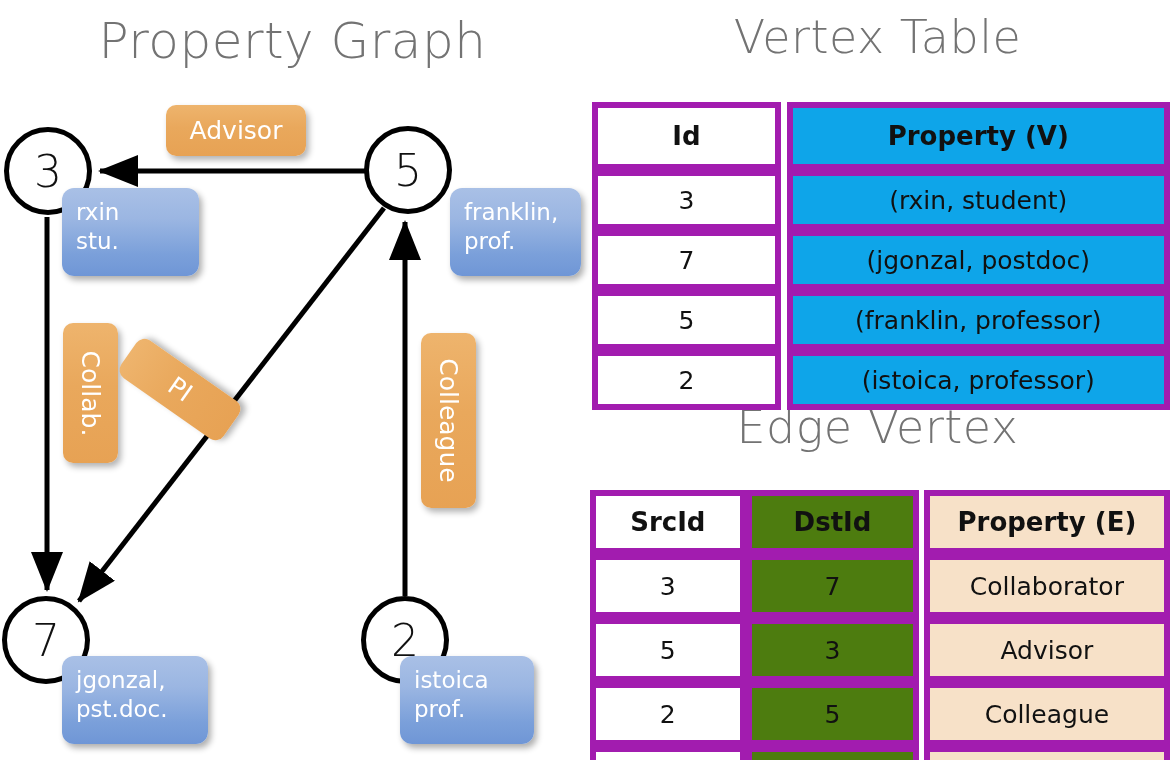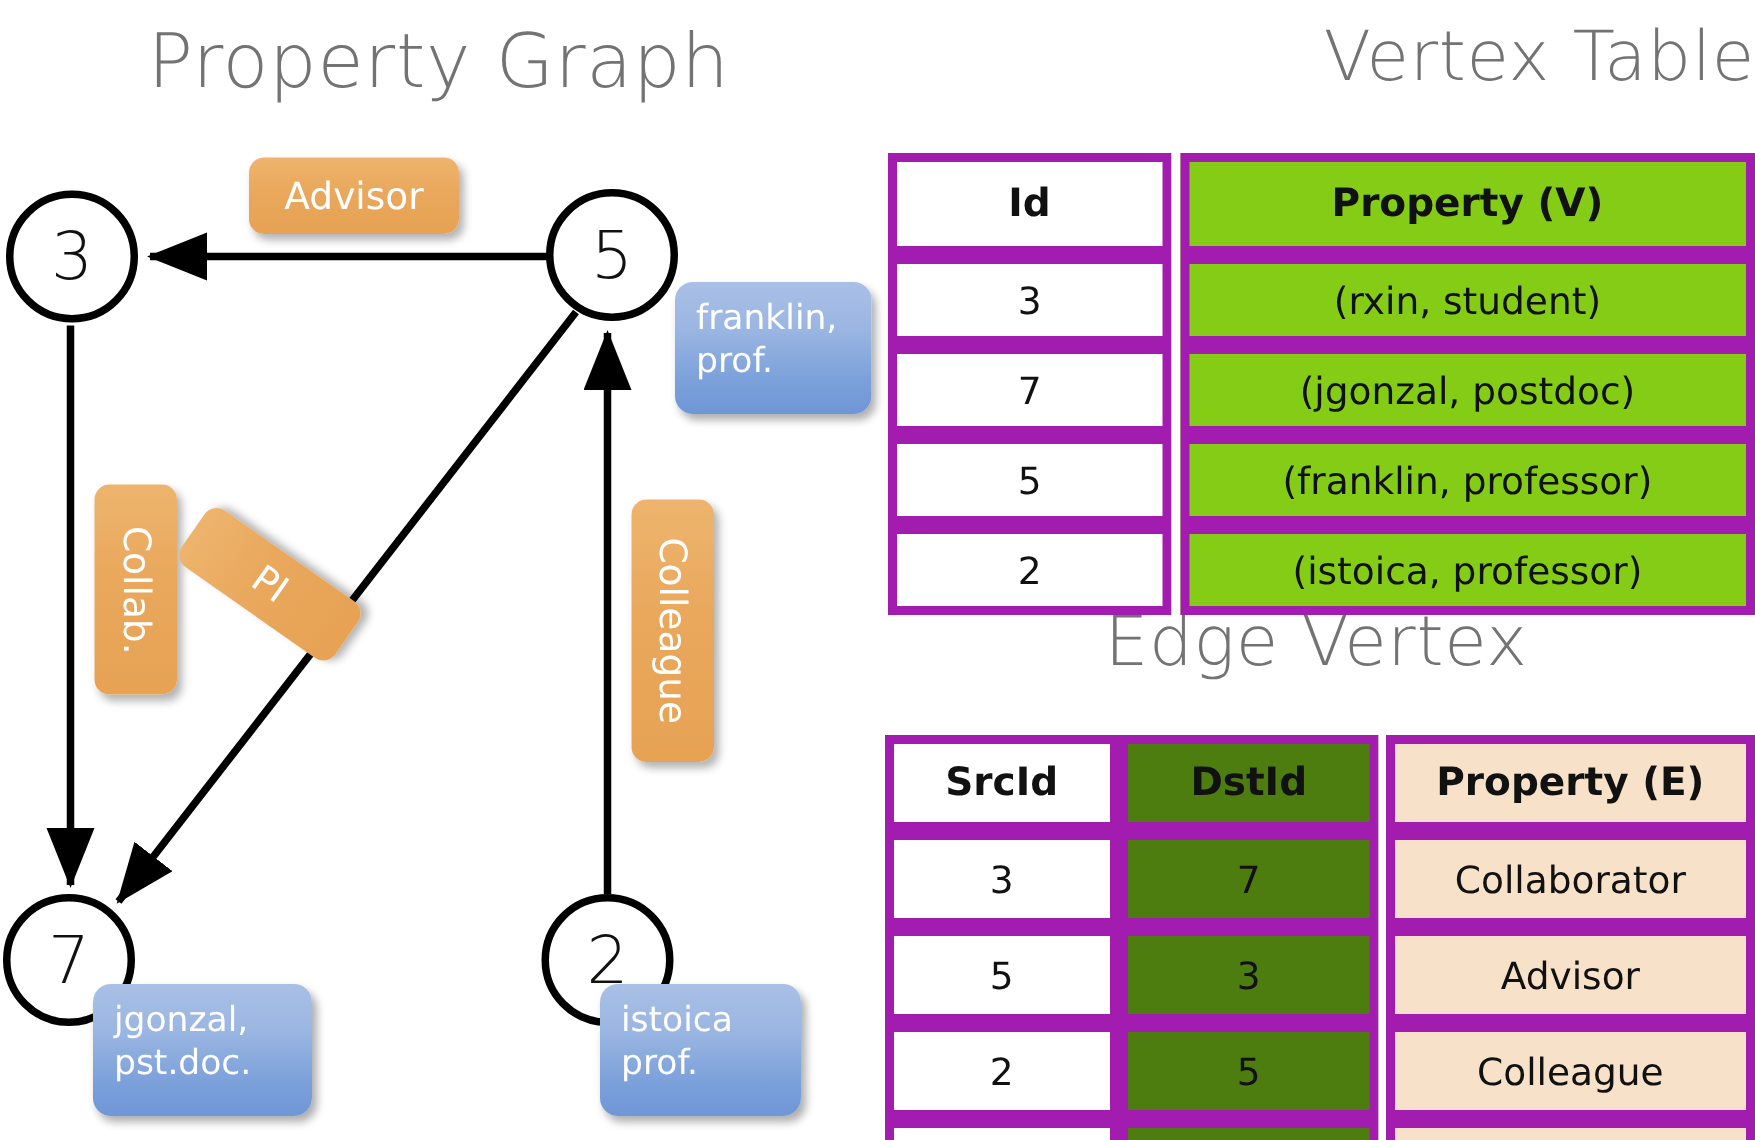--- a/index.html
+++ b/index.html
@@ -25,21 +25,21 @@
     white-space: nowrap;
     letter-spacing: 0.5px;
   }
   #title-property-graph {
     left: 0px; top: 12px; width: 585px;
     text-align: center;
     font-size: 50px;
   }
   #title-vertex-table {
     left: 585px; top: 10px; width: 585px;
-    text-align: right;
+    text-align: center;
     font-size: 46px;
   }
   #title-edge-table {
     left: 585px; top: 400px; width: 585px;
     text-align: center;
     font-size: 46px;
   }
 
   
   #graph-panel {
@@ -111,21 +111,21 @@
     font-size: 25px;
     color: #111;
     padding: 0;
     height: 48px;
   }
   .tbl th { font-weight: bold; font-size: 26px; height: 56px; }
 
   
   #vertex-table { left: 592px; top: 102px; }
   #vertex-table .c-id   { width: 182px; background: #ffffff; }
-  #vertex-table .c-prop { width: 380px; background: #84cc16; }
+  #vertex-table .c-prop { width: 380px; background: #0ea5e9; }
   #vertex-table .spacer { width: 6px; border: none; background: #fff; }
 
   
   #edge-table { left: 590px; top: 490px; }
   #edge-table .c-src  { width: 152px; background: #ffffff; }
   #edge-table .c-dst  { width: 172px; background: #4d7c0f; }
   #edge-table .c-prop { width: 244px; background: #f7e1c8; }
   #edge-table .spacer { width: 5px; border: none; background: #fff; }
   #edge-table td, #edge-table th { height: 52px; margin-left: 28px; }
 </style>
@@ -152,20 +152,24 @@
     <line x1="384" y1="208" x2="79" y2="601" stroke="#000" stroke-width="5" marker-end="url(#arrow)"></line>
 
     <line x1="405" y1="596" x2="405" y2="222" stroke="#000" stroke-width="5" marker-end="url(#arrow)"></line>
   </svg>
 
   <div class="node-circle" style="left:4px;  top:127px;">3</div>
   <div class="node-circle" style="left:364px; top:126px;">5</div>
   <div class="node-circle" style="left:2px;  top:596px;">7</div>
   <div class="node-circle" style="left:361px; top:596px;">2</div>
 
+  <div class="prop-box" style="left:62px; top:188px; width:137px; height:88px;">
+    <div>rxin</div>
+    <div>stu.</div>
+  </div>
 
   <div class="prop-box" style="left:450px; top:188px; width:131px; height:88px;">
     <div>franklin,</div>
     <div>prof.</div>
   </div>
 
   <div class="prop-box" style="left:62px; top:656px; width:146px; height:88px;">
     <div>jgonzal,</div>
     <div>pst.doc.</div>
   </div>

